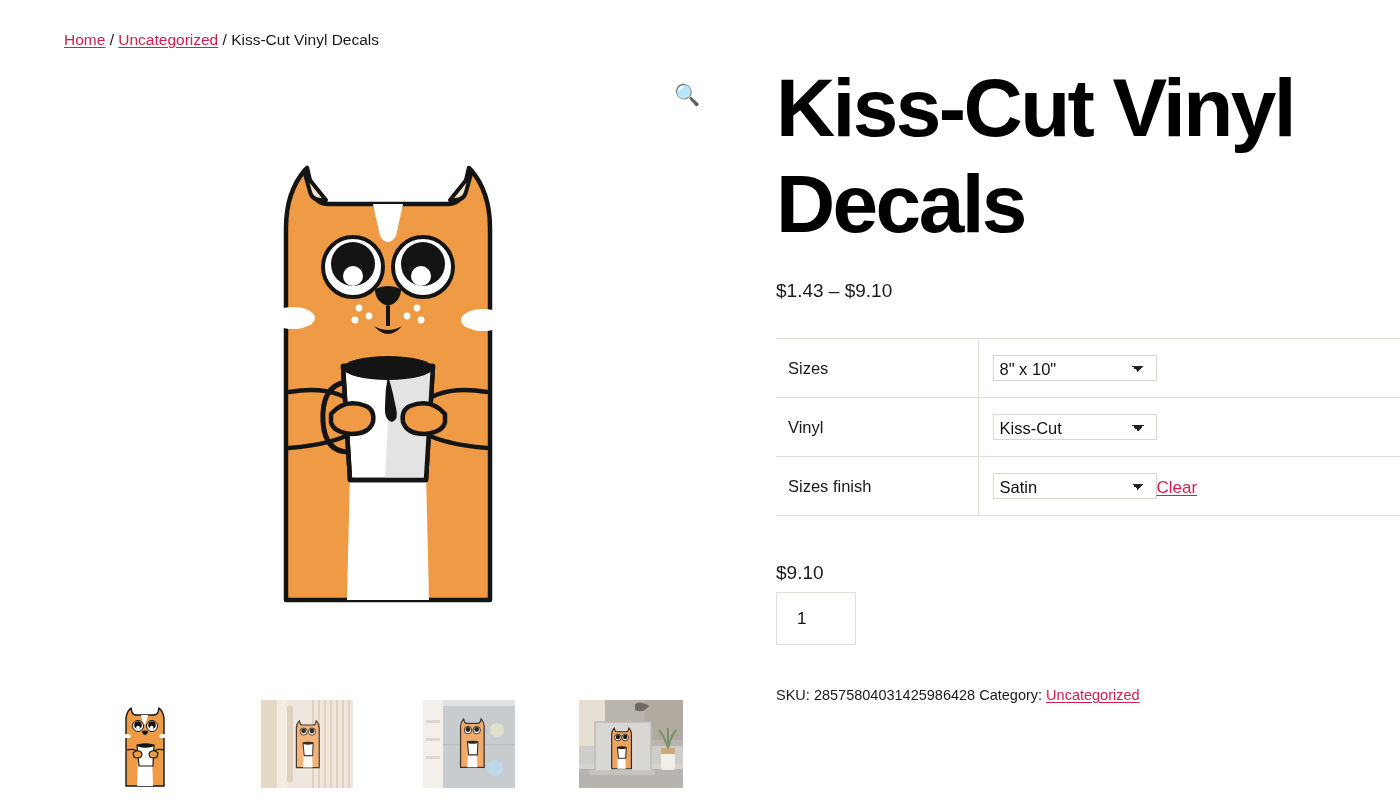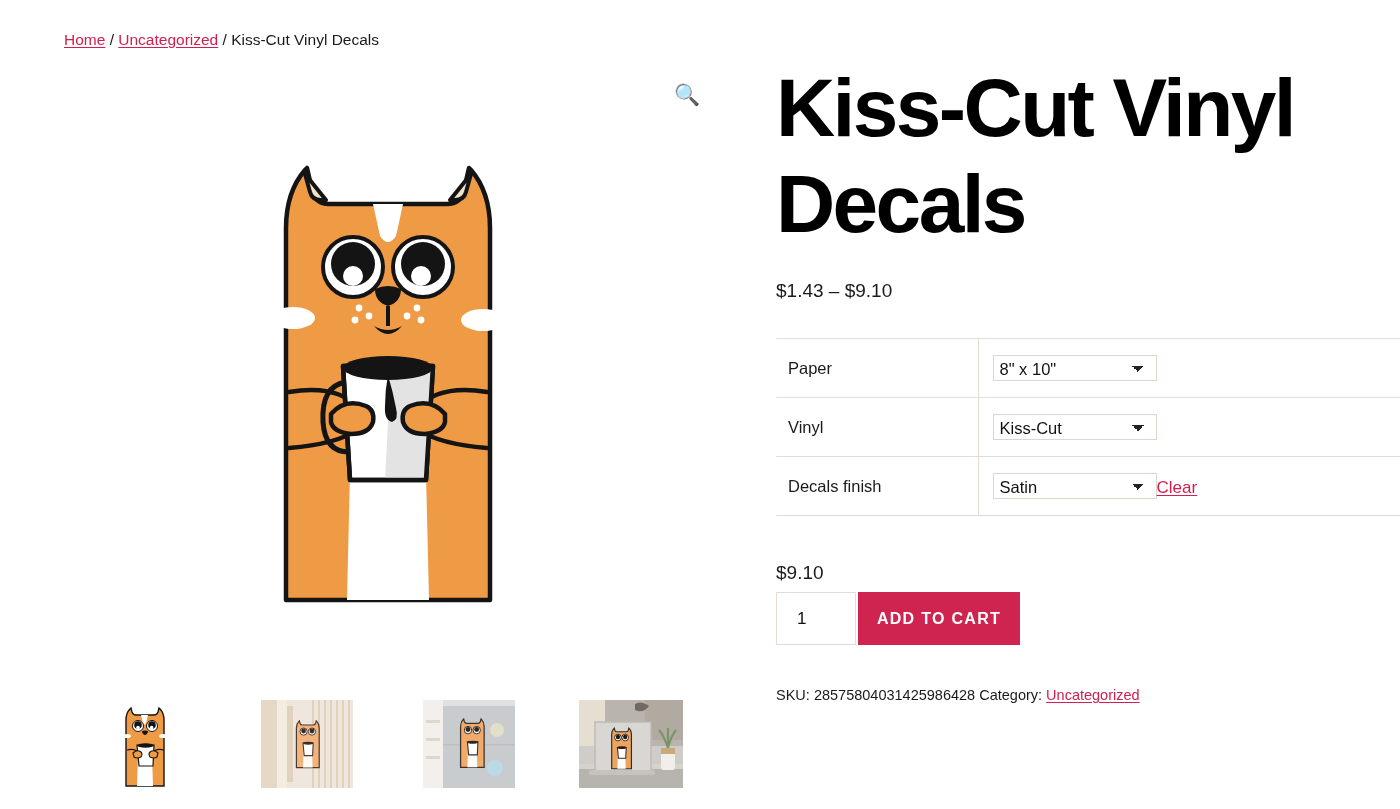--- a/index.html
+++ b/index.html
@@ -376,51 +376,50 @@
 
 <div class="summary">
 
   <h1 class="product-title">Kiss-Cut Vinyl Decals</h1>
 
   <div class="price-range">$1.43 – $9.10</div>
 
   <table class="variations">
     <tbody>
       <tr>
-        <td class="label">Paper</td>
+        <td class="label">Sizes</td>
         <td class="value">
           <select class="attr-select">
             <option>8" x 10"</option>
           </select>
         </td>
       </tr>
       <tr>
         <td class="label">Vinyl</td>
         <td class="value">
           <select class="attr-select">
             <option>Kiss-Cut</option>
           </select>
         </td>
       </tr>
       <tr>
-        <td class="label">Decals finish</td>
+        <td class="label">Sizes finish</td>
         <td class="value">
           <select class="attr-select">
             <option>Satin</option>
           </select><a class="clear-link" href="#">Clear</a>
         </td>
       </tr>
     </tbody>
   </table>
 
   <div class="single-price">$9.10</div>
 
   <div class="cart-row">
     <input class="qty-input" type="text" value="1" style="">
-    <button class="add-to-cart">ADD TO CART</button>
   </div>
 
   <div class="meta">
     <span>SKU:</span>
     <span>28575804031425986428</span>
     <span>Category:</span>
     <a href="#">Uncategorized</a>
   </div>
 </div>
 

